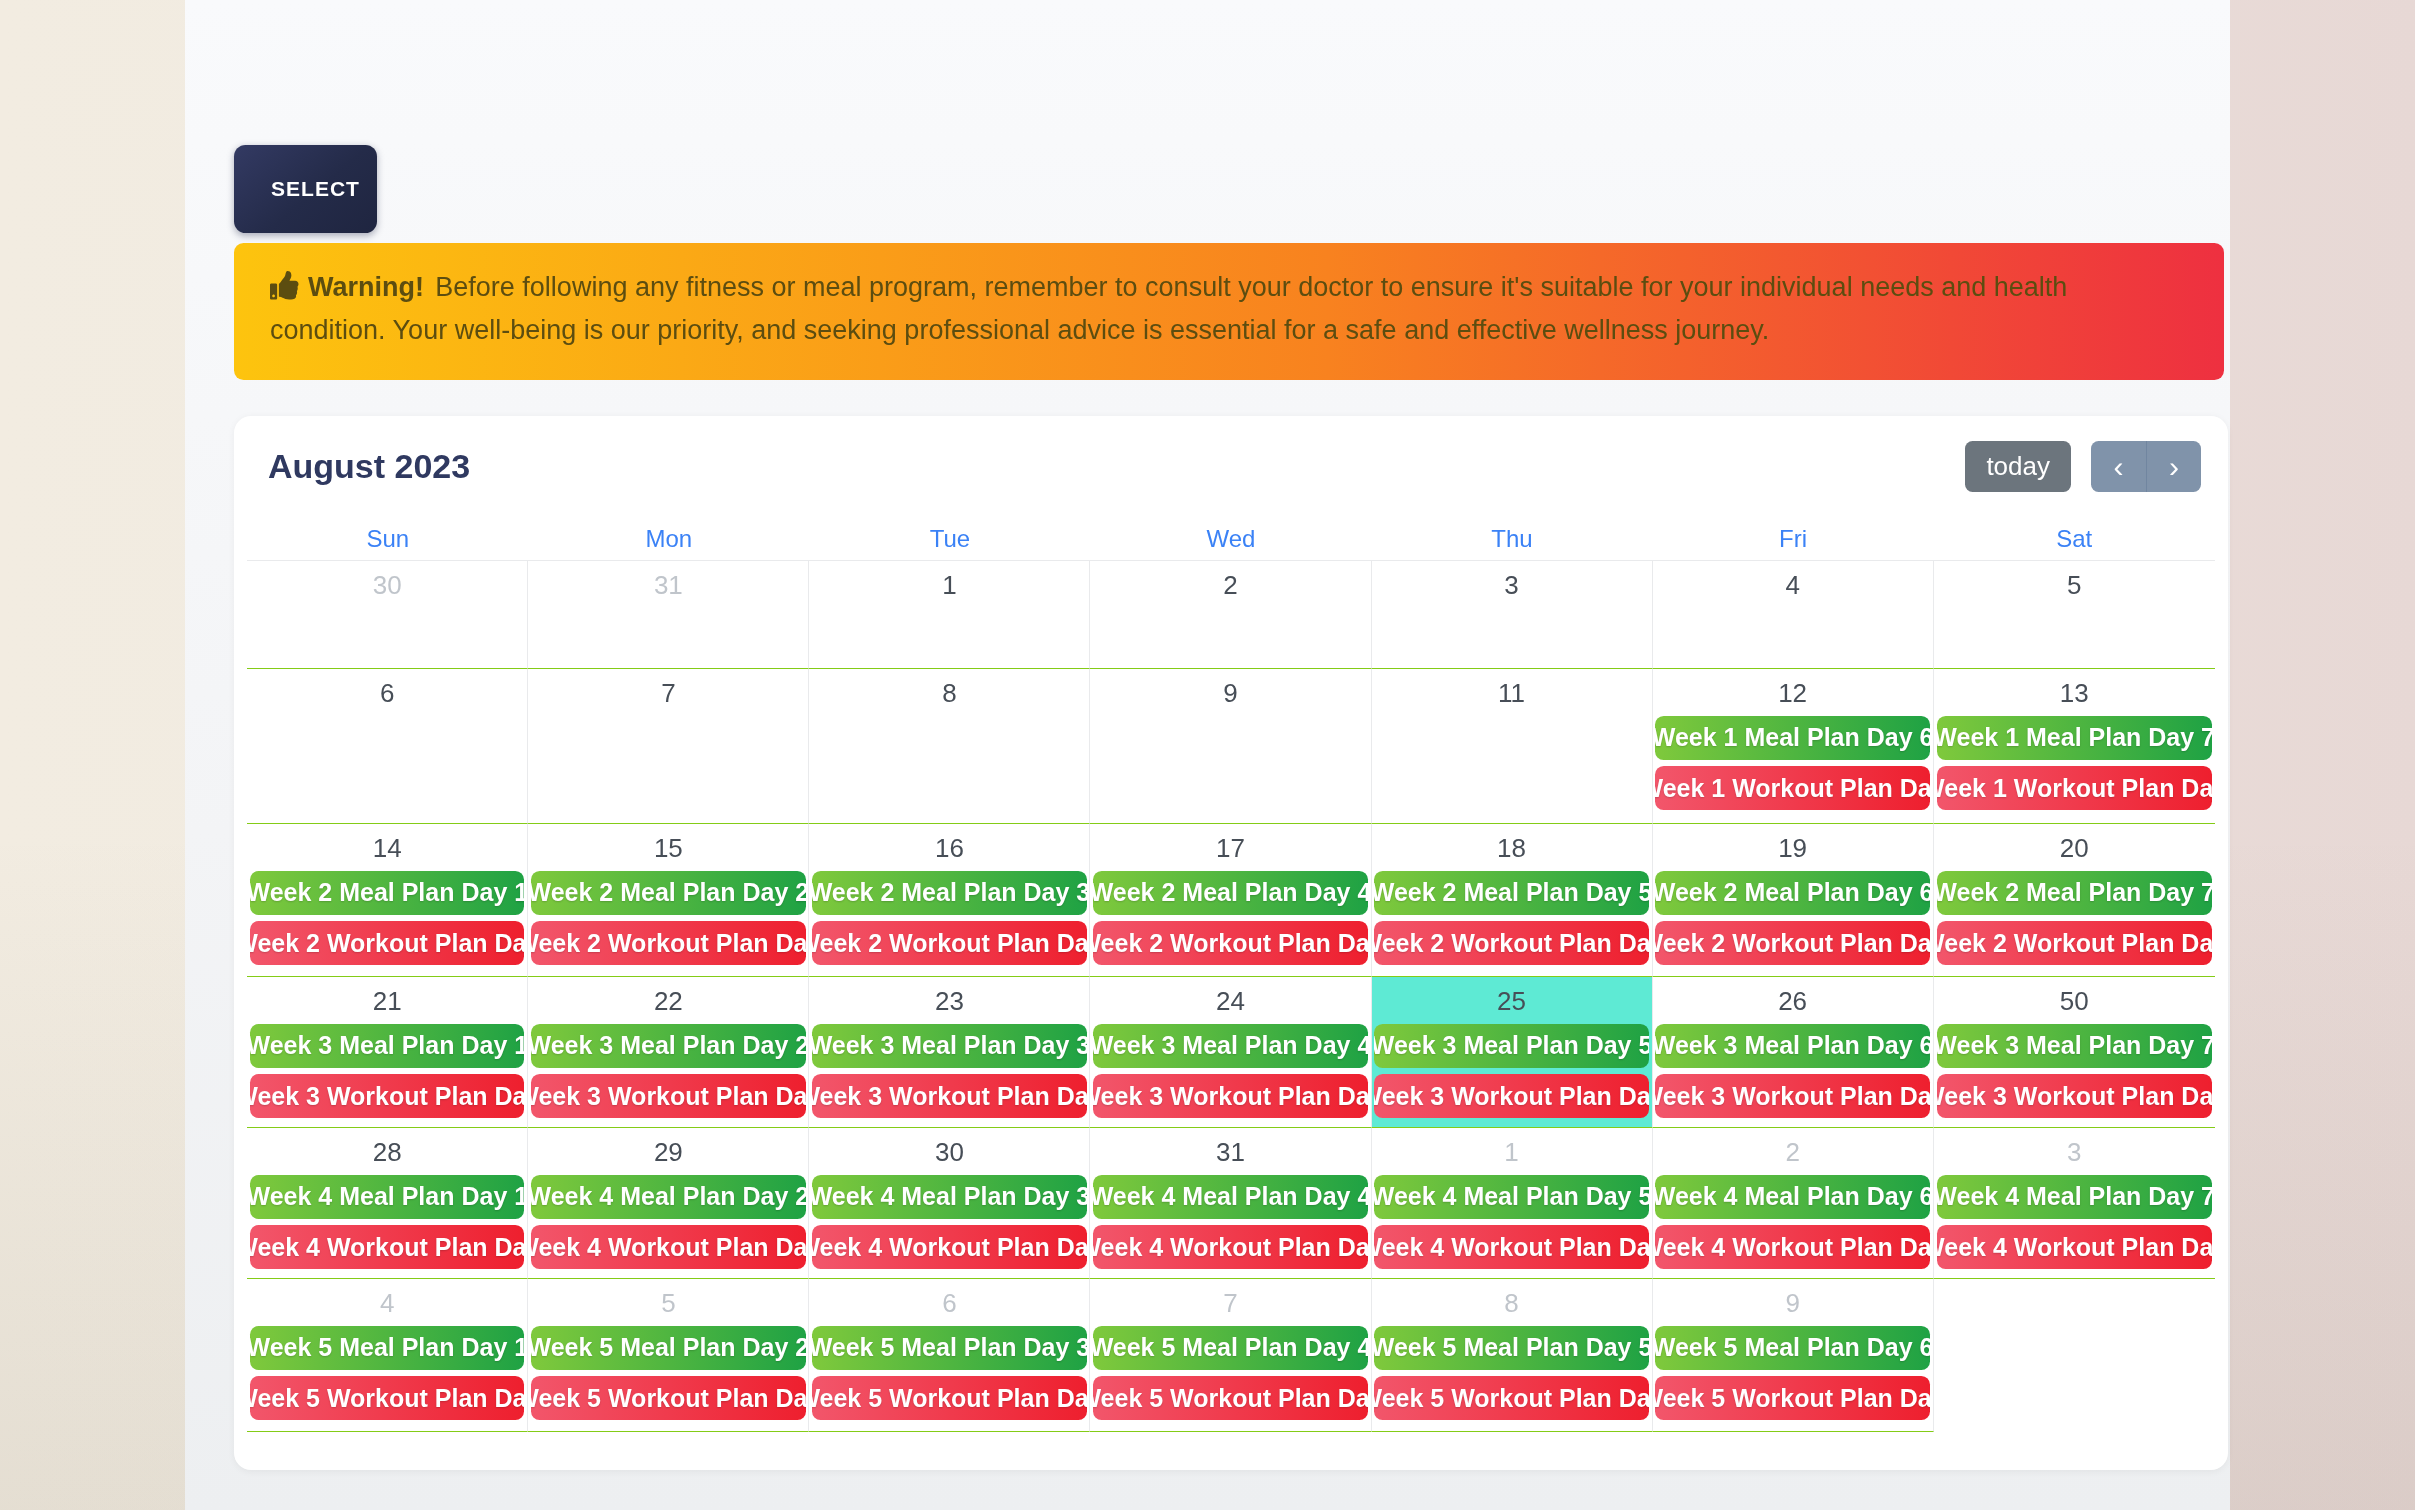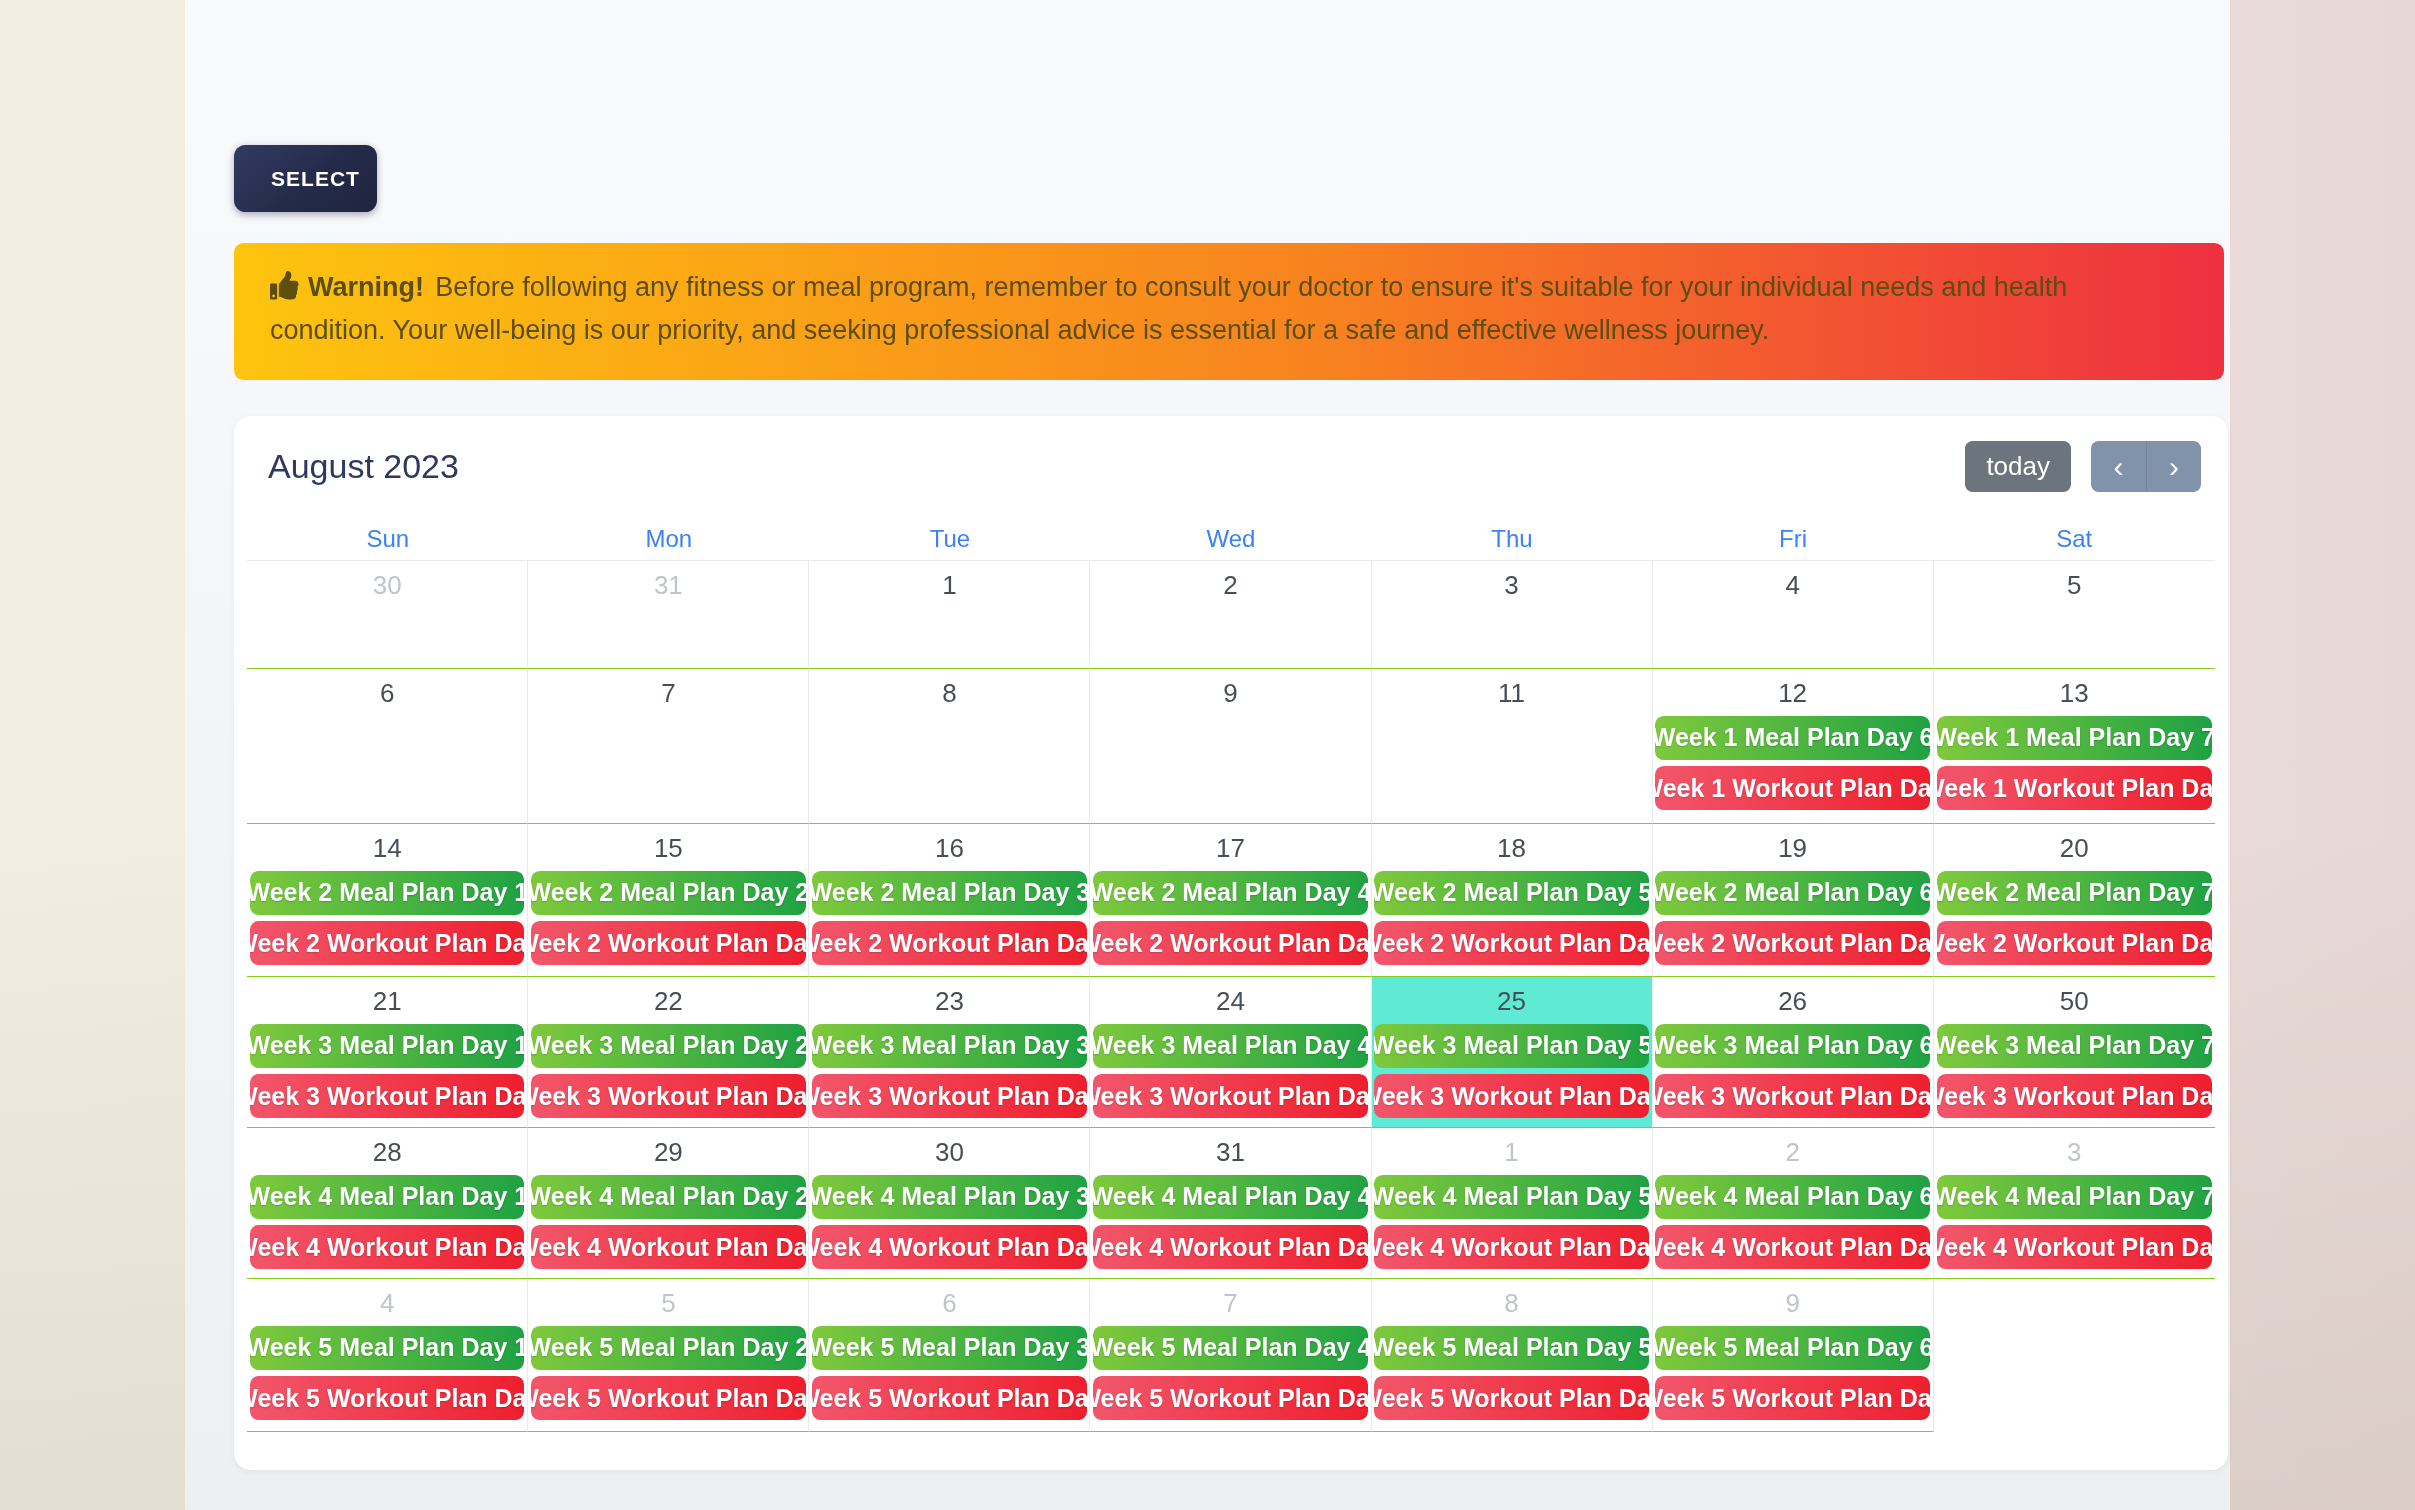--- a/index.html
+++ b/index.html
@@ -26,21 +26,21 @@
   }
   .plan-select-value { font-size:27.6px; color:#4a515b; }
   .chevron-down {
     width:15px; height:15px; margin-top:-8.6px;
     border-right:3.8px solid #3b4252; border-bottom:3.8px solid #3b4252;
     transform:rotate(45deg); border-radius:1.9px;
   }
 
   
   .select-btn {
-    position:absolute; left:49px; top:145px; width:143px; height:67px;
+    position:absolute; left:49px; top:145px; width:143px; height:88px;
     background:linear-gradient(140deg, #333a63 0%, #242b49 55%, #1f2540 100%);
     border:none; border-radius:11.4px; color:#fff; font-family:inherit;
     font-size:21px; font-weight:bold; letter-spacing:1px; cursor:pointer;
     box-shadow:0 2.9px 7.6px rgba(30,35,70,0.35);
     padding-left:20px;
   }
 
   
   .warning {
     position:absolute; left:49px; top:243px; width:1990px; height:137px;
@@ -53,21 +53,21 @@
 
   
   .card {
     position:absolute; left:49px; top:416px; width:1994px; height:1054px;
     background:#ffffff; border-radius:17px; box-shadow:0 1.9px 7.6px rgba(0,0,0,0.05);
   }
   .cal-header {
     display:flex; align-items:center; justify-content:space-between;
     padding:25px 27px 11.4px 34px;
   }
-  .cal-title { font-size:34px; font-weight:normal; color:#2f3960; }
+  .cal-title { font-size:34px; font-weight:bold; color:#2f3960; }
   .cal-controls { display:flex; align-items:center; }
   .today-btn {
     height:51px; padding:0 21px; margin-right:20px;
     background:#6c757d; color:#fff; border:none; border-radius:7.6px;
     font-family:inherit; font-size:26px; cursor:pointer;
   }
   .nav-group { display:flex; border-radius:7.6px; overflow:hidden; }
   .nav-btn {
     width:55px; height:51px; background:#8093aa; border:none; color:#fff;
     font-family:inherit; font-size:30px; line-height:51px; cursor:pointer; padding:0;

